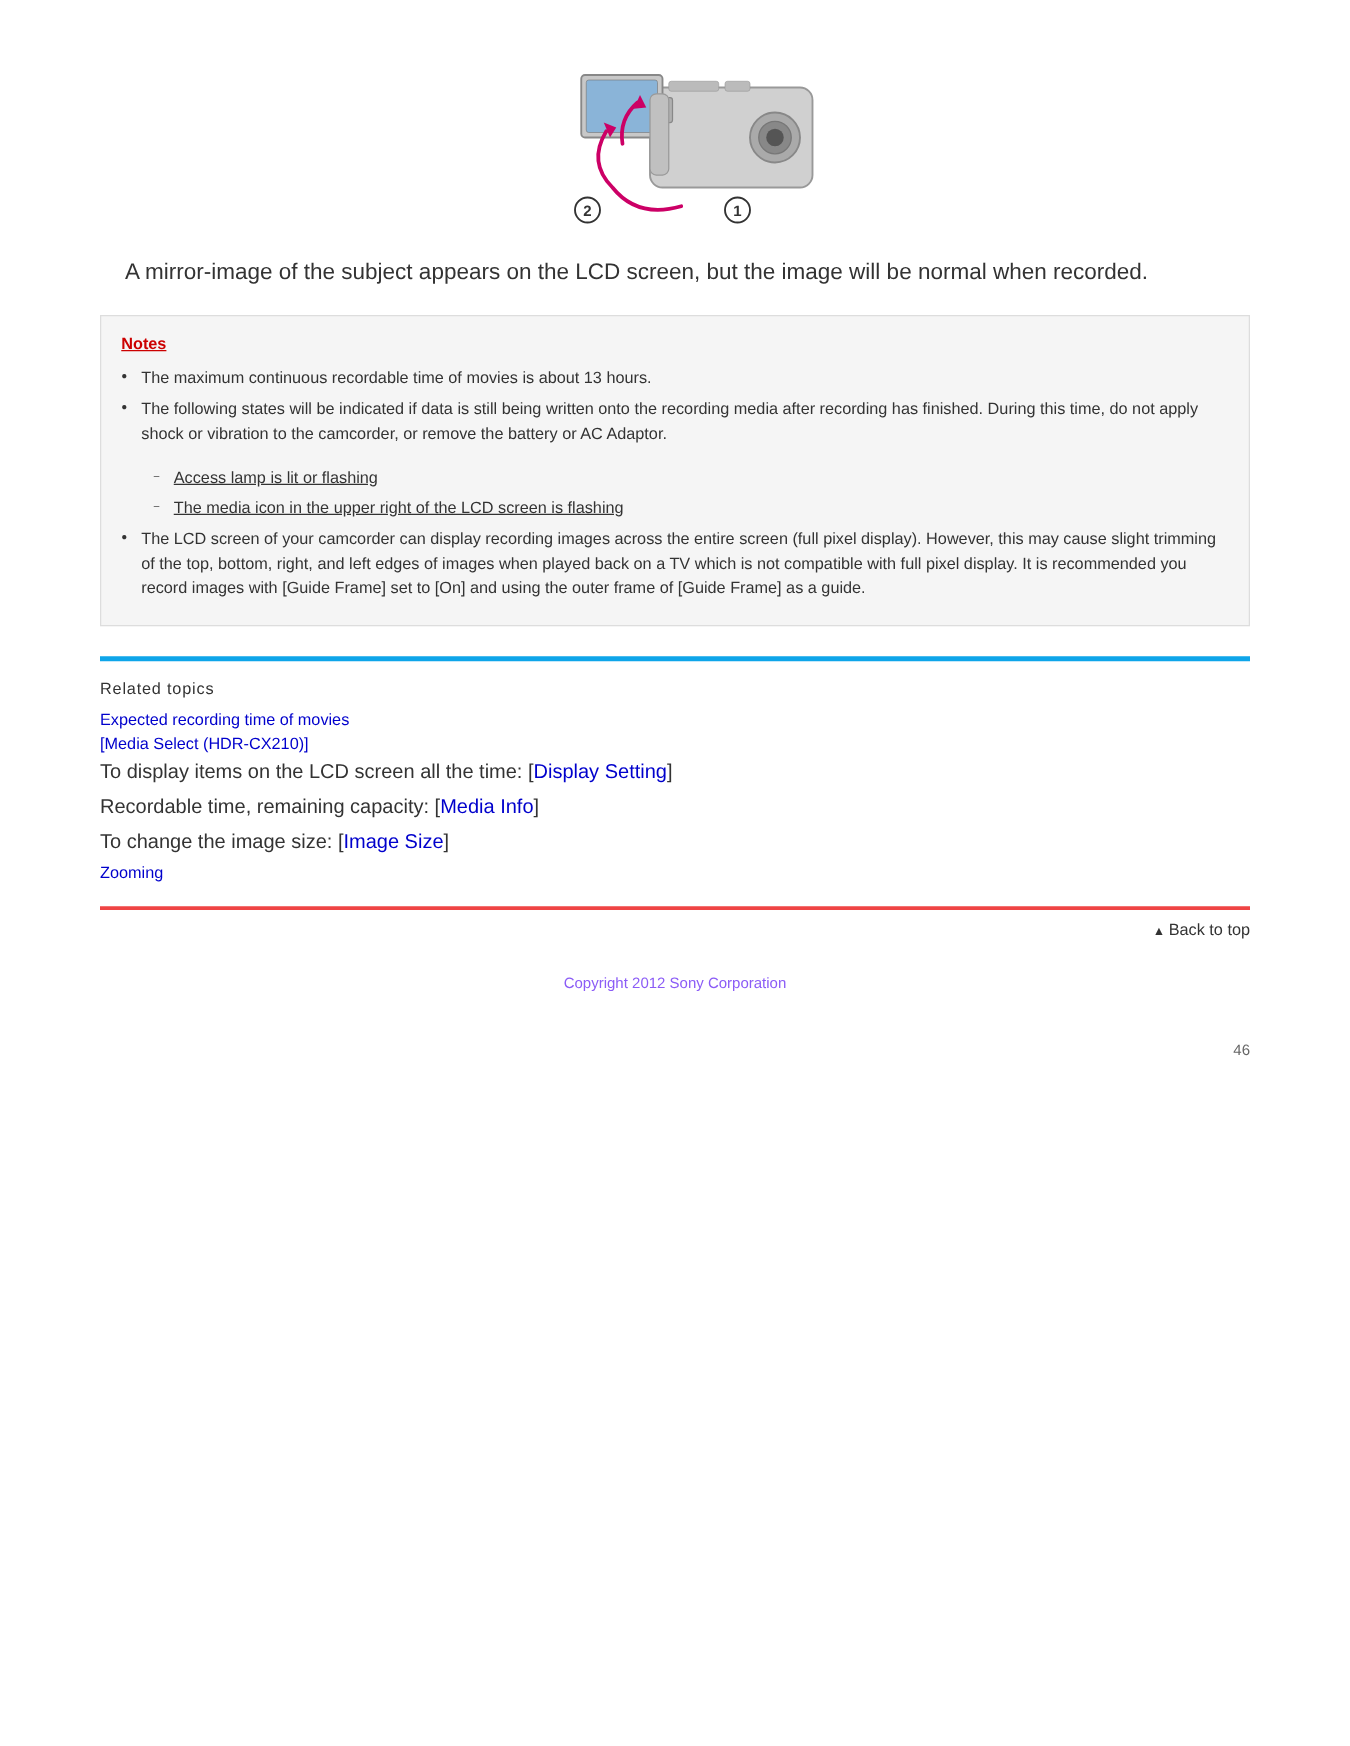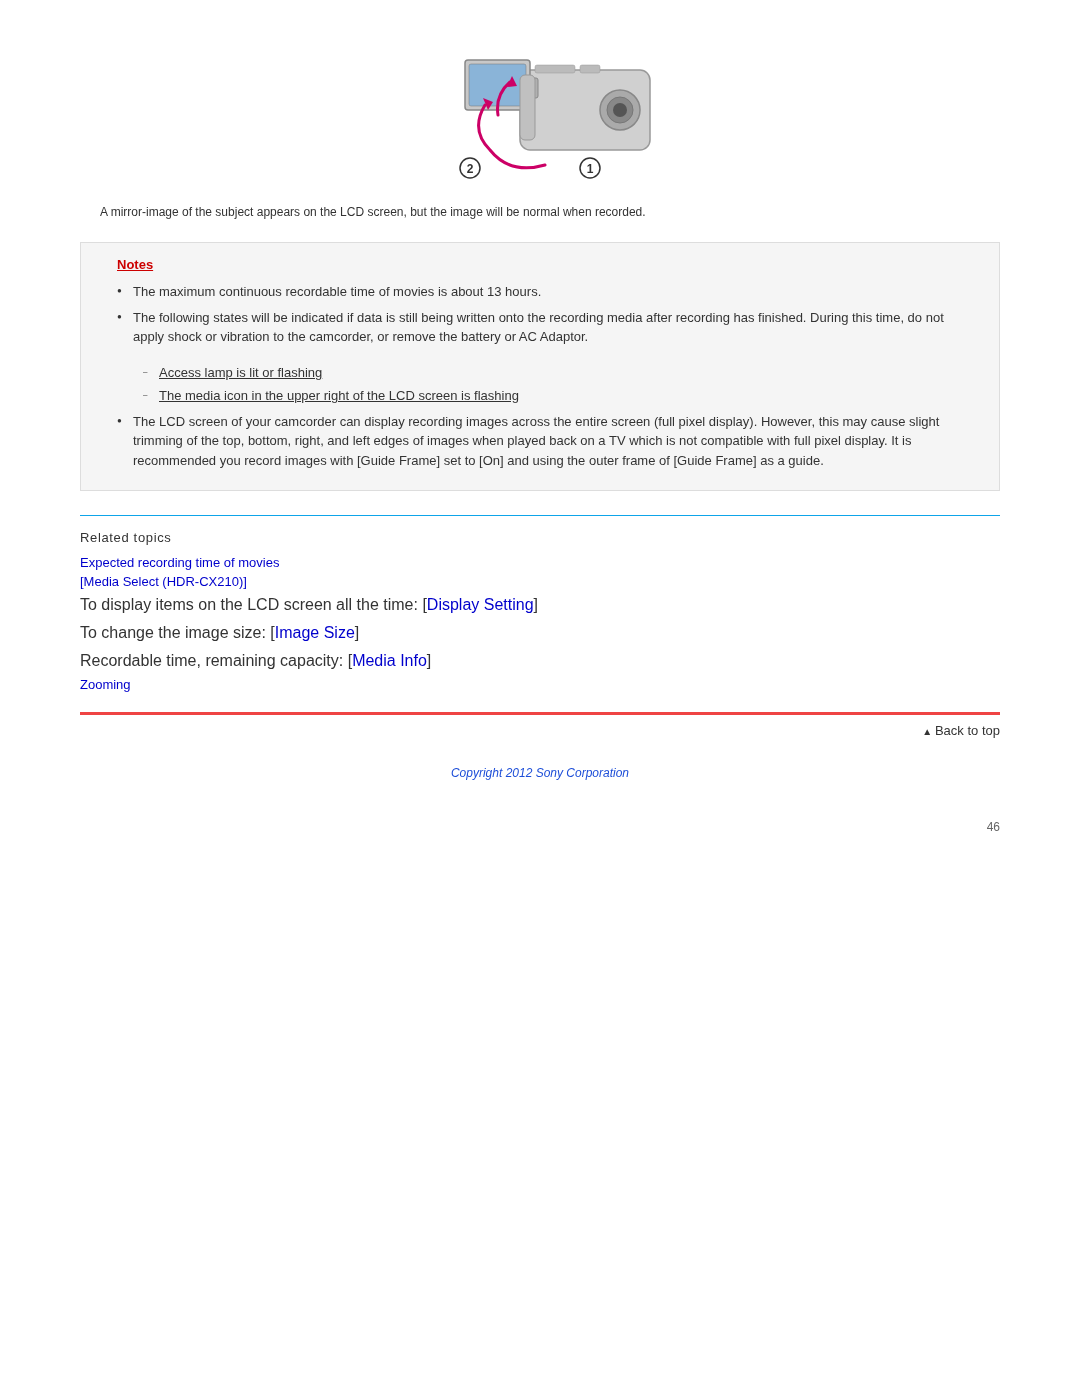--- a/index.html
+++ b/index.html
@@ -37,27 +37,27 @@
     .step-text {
       margin-bottom: 8px;
       line-height: 1.6;
       font-size: 13px;
     }
 
     .mirror-text {
       margin-left: 20px;
       margin-bottom: 20px;
       line-height: 1.6;
-      font-size: 12px;
+      font-size: 18px;
     }
 
     .notes-box {
       background: #f5f5f5;
       border: 1px solid #ddd;
-      padding: 14px 36px;
+      padding: 14px 16px;
       margin-bottom: 24px;
     }
 
     .notes-title {
       color: #cc0000;
       font-weight: bold;
       margin-bottom: 10px;
       font-size: 13px;
       text-decoration: underline;
     }
@@ -98,21 +98,21 @@
       font-size: 13px;
     }
 
     .sub-list li::before {
       content: "–";
       position: absolute;
       left: 0;
     }
 
     .related-topics-section {
-      border-top: 1px solid #0ea5e9;
+      border-top: 4px solid #0ea5e9;
       padding-top: 14px;
       margin-bottom: 20px;
     }
 
     .related-topics-title {
       font-size: 13px;
       margin-bottom: 10px;
       letter-spacing: 0.05em;
     }
 
@@ -149,23 +149,22 @@
     }
 
     .back-to-top-link::before {
       content: "▲ ";
       font-size: 10px;
     }
 
     .footer {
       text-align: center;
       font-size: 12px;
-      color: #1d4ed8;
+      color: #8b5cf6;
       padding: 10px 0 20px;
-      font-style: italic;
     }
 
     .page-number {
       text-align: right;
       font-size: 12px;
       color: #666;
       margin-top: 20px;
     }
 
     .circle-badge {
@@ -242,27 +241,27 @@
     <div class="related-topics-title">Related topics</div>
 
     <a class="related-link" href="#">Expected recording time of movies</a>
     <a class="related-link" href="#">[Media Select (HDR-CX210)]</a>
 
     <p class="related-text-line">
       <span>To display items on the LCD screen all the time: [</span><a class="inline-link" href="#">Display Setting</a><span>]</span>
     </p>
 
     <p class="related-text-line">
+      <span>Recordable time, remaining capacity: [</span><a class="inline-link" href="#">Media Info</a><span>]</span>
+    </p>
+
+    <p class="related-text-line">
       <span>To change the image size: [</span><a class="inline-link" href="#">Image Size</a><span>]</span>
     </p>
 
-    <p class="related-text-line">
-      <span>Recordable time, remaining capacity: [</span><a class="inline-link" href="#">Media Info</a><span>]</span>
-    </p>
-
     <a class="related-link" href="#">Zooming</a>
   </div>
 
   <div class="back-to-top-bar">
     <a class="back-to-top-link" href="#">Back to top</a>
   </div>
 
   <div class="footer">
     <span>Copyright 2012 Sony Corporation</span>
   </div>

